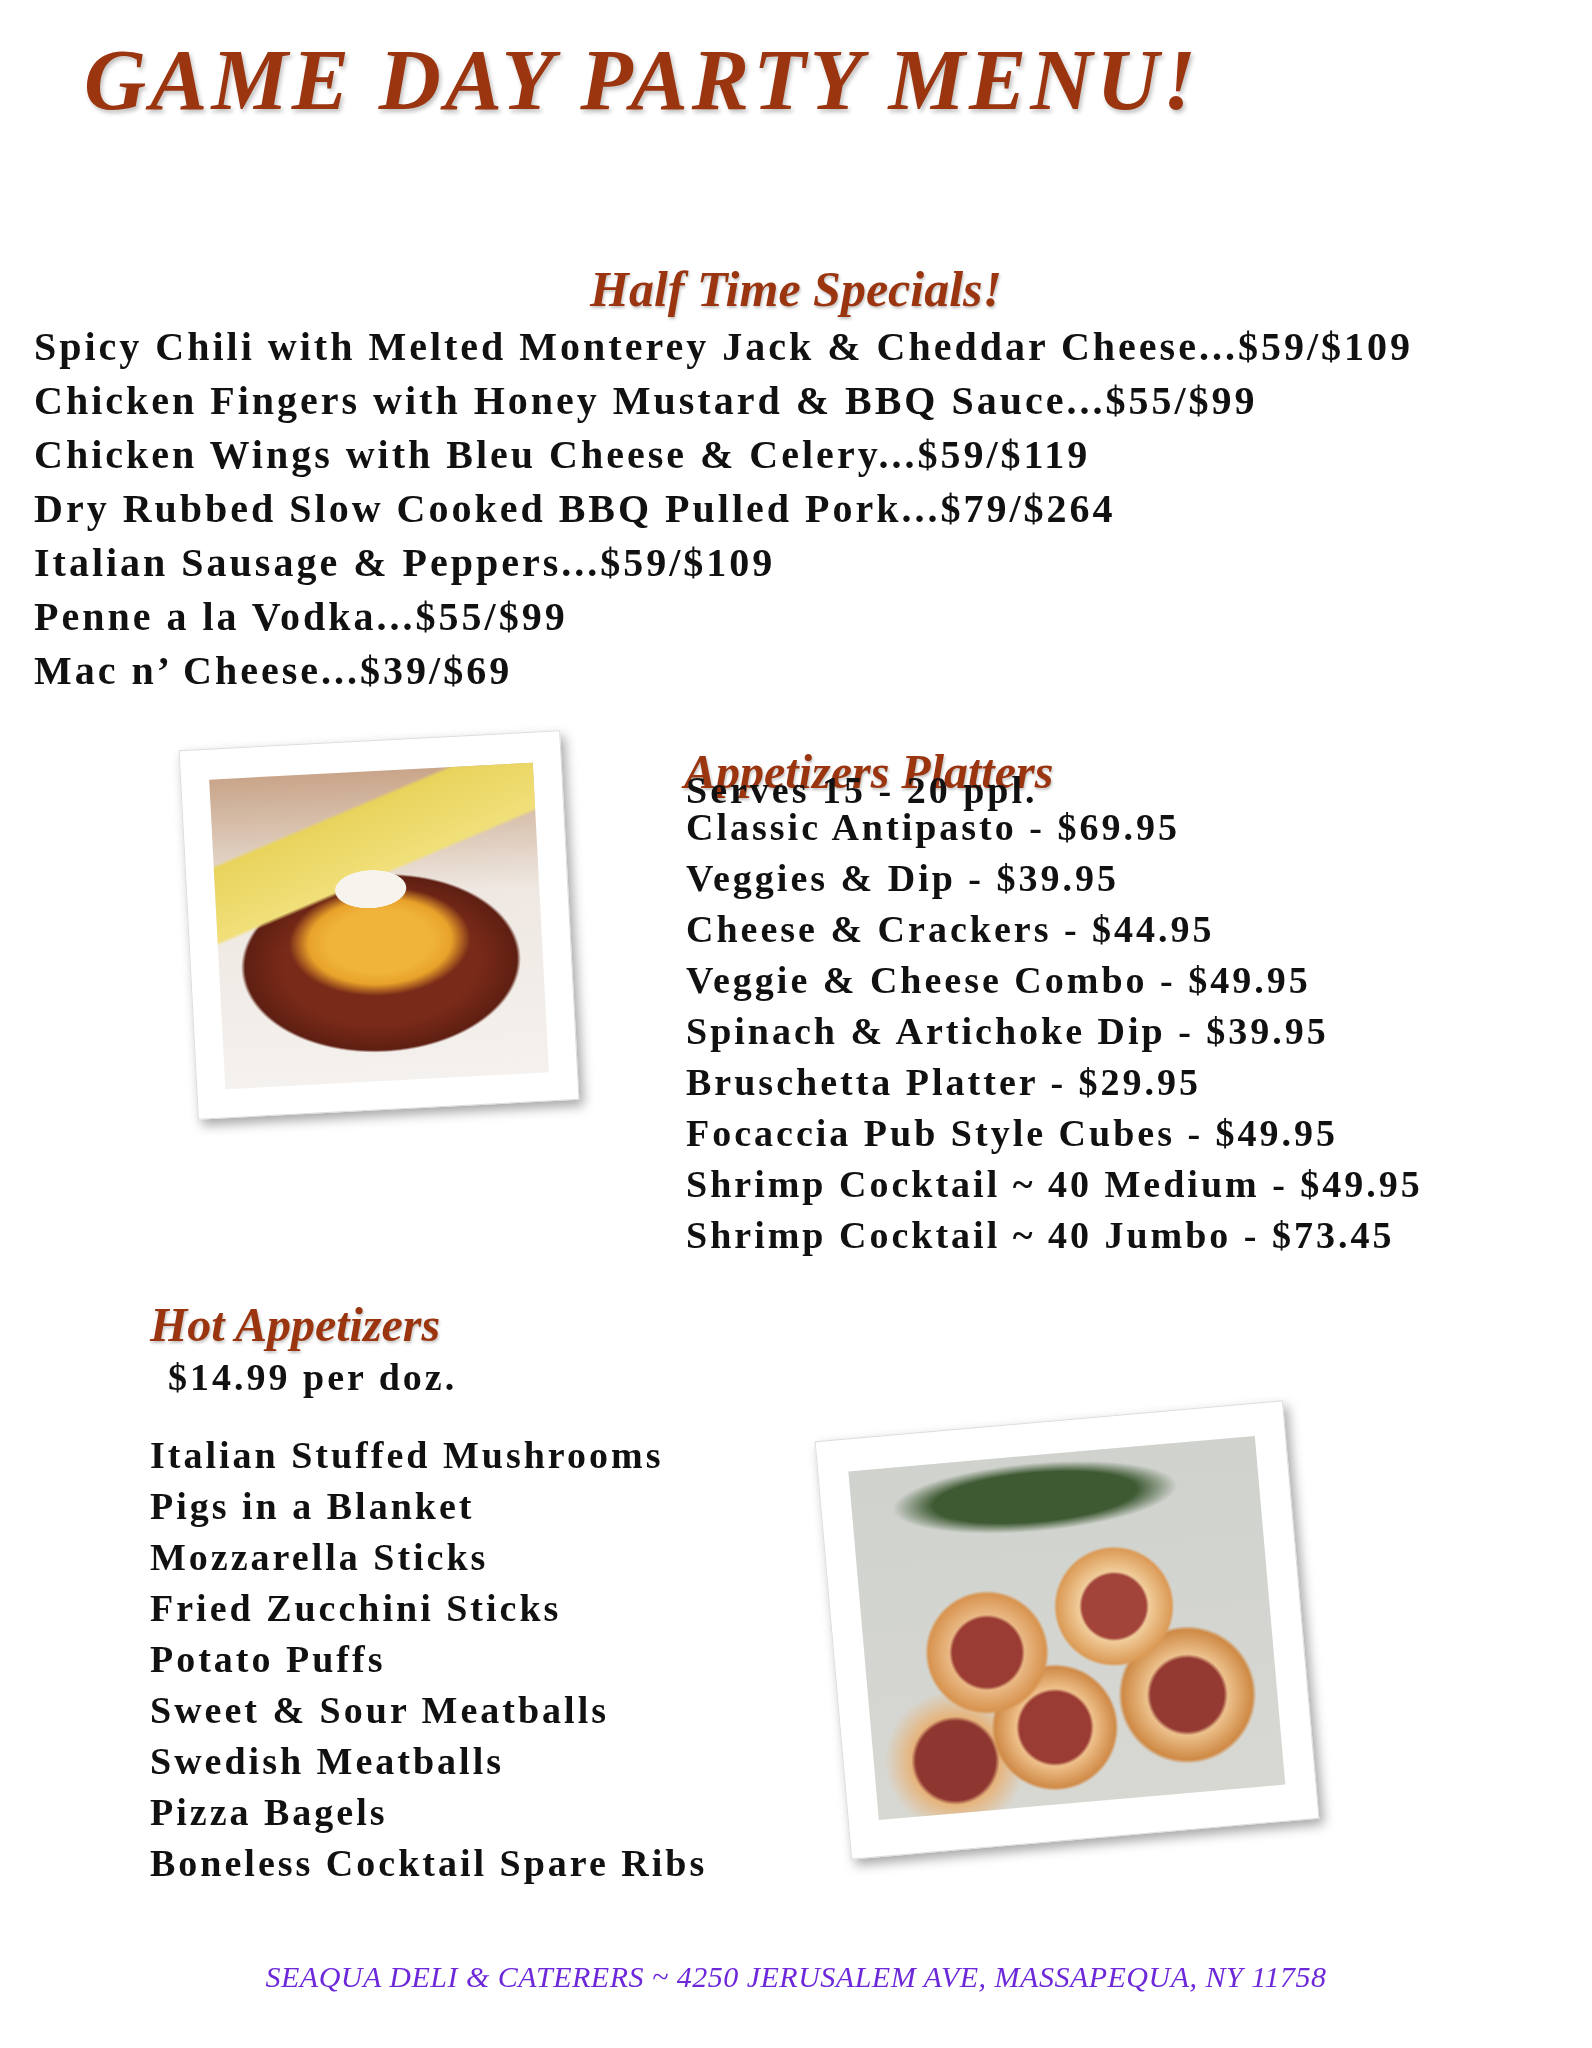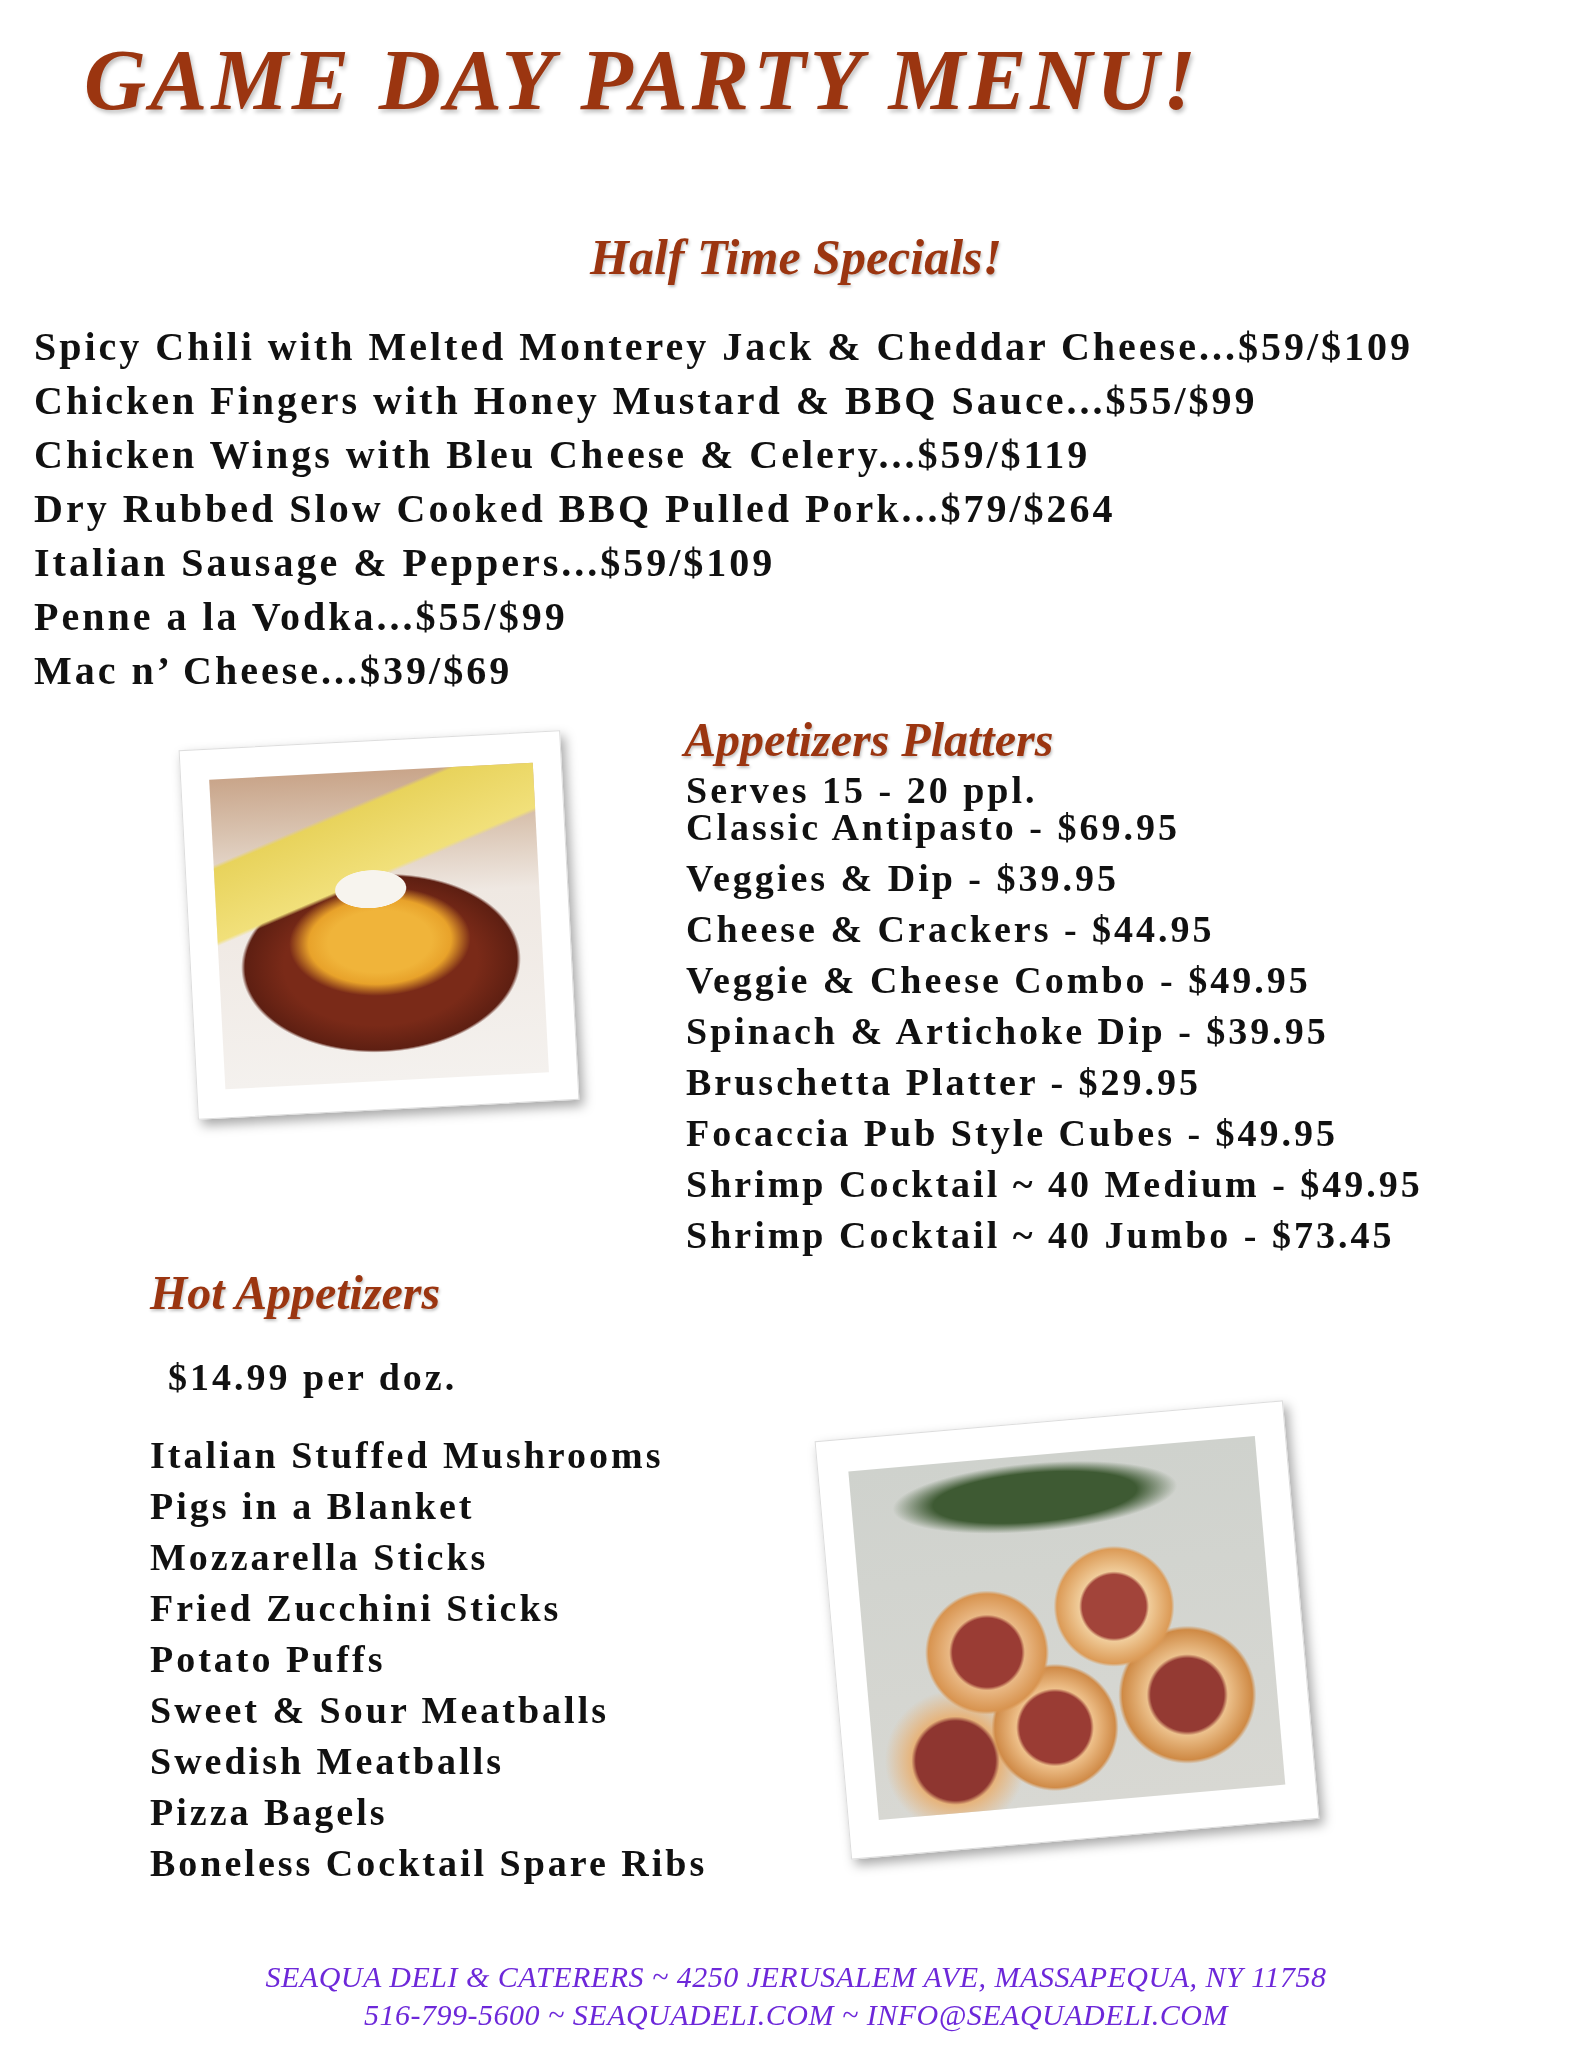--- a/index.html
+++ b/index.html
@@ -3,21 +3,21 @@
 <meta charset="utf-8">
 <style>
   html, body { margin: 0; padding: 0; background: #ffffff; }
   body { width: 1592px; height: 2048px; position: relative; overflow: hidden;
          font-family: "Liberation Serif", "DejaVu Serif", serif; color: #111; }
   .abs { position: absolute; }
   .title { left: 0; width: 1284px; top: 30px; text-align: center;
            font-size: 86px; font-style: italic; font-weight: bold; letter-spacing: 4px;
            color: #9b3510; text-shadow: 2px 3px 4px rgba(0,0,0,0.25); }
   .heading { font-style: italic; font-weight: bold; color: #9b3510;
-             text-shadow: 1px 2px 3px rgba(0,0,0,0.25); white-space: nowrap; }
+             text-shadow: 1px 2px 3px rgba(0,0,0,0.25); white-space: nowrap; margin-top: 32px; }
   .h-half { left: 0; width: 1592px; top: 228px; text-align: center; font-size: 50px; }
   .lines { font-weight: bold; letter-spacing: 3px; white-space: nowrap; }
   .half-list { left: 34px; top: 320px; font-size: 40px; line-height: 54px; }
   .h-app { left: 684px; top: 712px; font-size: 48px; }
   .serves { left: 686px; top: 768px; font-size: 38px; }
   .app-list { left: 686px; top: 802px; font-size: 38px; line-height: 51px; }
   .h-hot { left: 150px; top: 1265px; font-size: 48px; text-align: center; }
   .per-doz { left: 168px; top: 1355px; font-size: 38px; }
   .hot-list { left: 150px; top: 1430px; font-size: 38px; line-height: 51px; }
   .footer { left: 0; width: 1592px; top: 1958px; text-align: center;
@@ -92,14 +92,13 @@
   <div>Pizza Bagels</div>
   <div>Boneless Cocktail Spare Ribs</div>
 </div>
 
 <div class="abs photo pigs">
   <div class="photo-inner"></div>
 </div>
 
 <div class="abs footer">
   <div>SEAQUA DELI &amp; CATERERS ~ 4250 JERUSALEM AVE, MASSAPEQUA, NY  11758</div>
-  <div>516-799-5600 ~ SEAQUADELI.COM ~ INFO@SEAQUADELI.COM</div>
 </div>
 
 </body></html>

